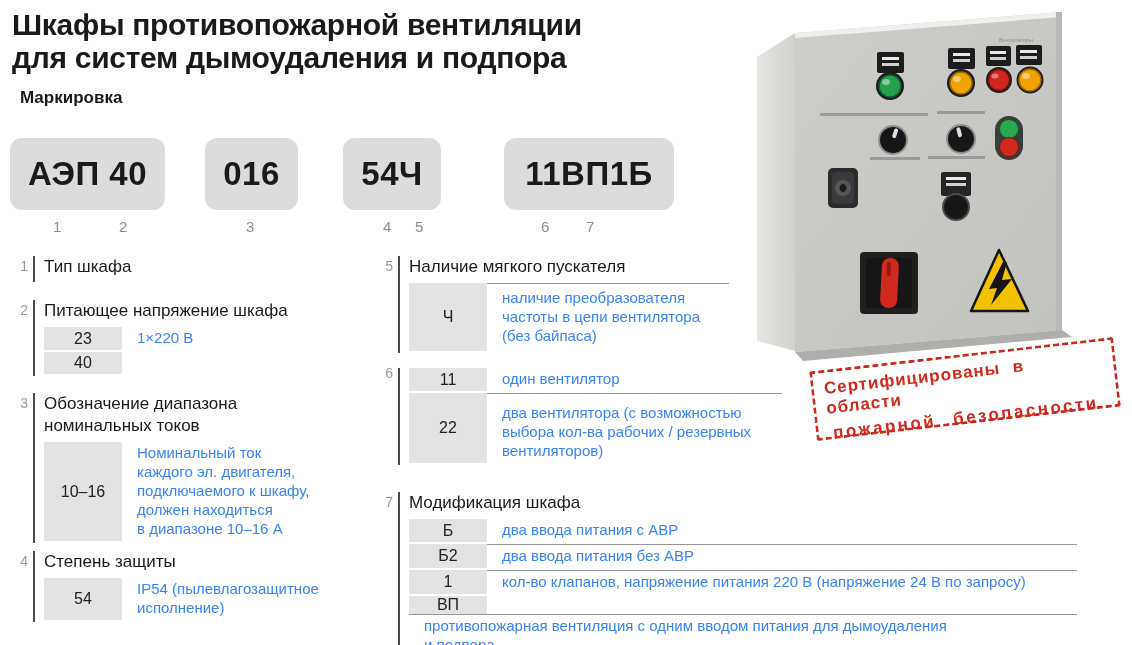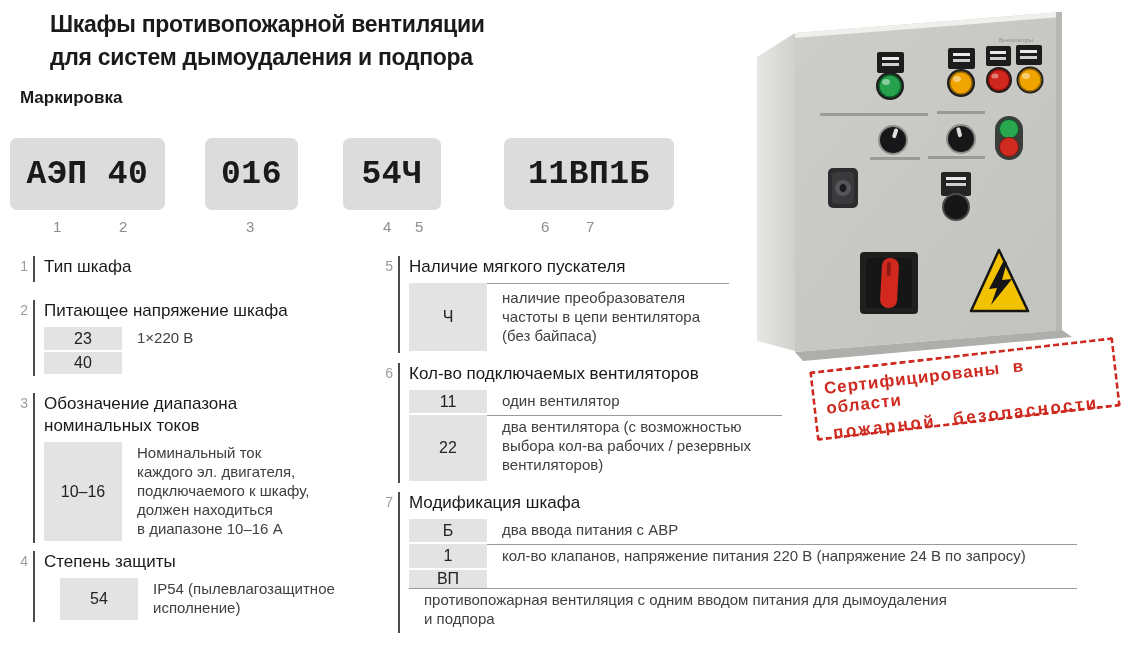--- a/index.html
+++ b/index.html
@@ -6,49 +6,49 @@
   body{
     width:1132px;height:645px;position:relative;overflow:hidden;
     background:#ffffff;color:#1a1a1a;
     font-family:"Liberation Sans", sans-serif;
   }
   .abs{position:absolute;}
 
   
   .page-title{
     left:12px;top:8px;width:620px;
-    font-size:23px;line-height:33px;font-weight:bold;
-    letter-spacing:-0.3px;white-space:pre-line;margin-left:38px;
+    font-size:30px;line-height:33px;font-weight:bold;
+    letter-spacing:-0.3px;white-space:pre-line;
   }
   .page-subtitle{left:20px;top:88px;font-size:17px;font-weight:bold;}
 
   
   .mbox{
-    top:138px;height:72px;background:#dcdcdc;border-radius:7px;
+    top:138px;height:72px;background:#dcdcdc;border-radius:12px;
     display:flex;align-items:center;justify-content:center;
-    font-size:33px;font-weight:bold;letter-spacing:0.5px;font-family:Liberation Mono, monospace;
+    font-size:33px;font-weight:bold;letter-spacing:0.5px;
   }
   .mdigit{top:218px;font-size:15px;color:#8d8d8d;}
 
   
   .section{position:absolute;}
   .sec-num{position:absolute;left:0;top:2px;width:14px;text-align:right;
            font-size:14px;color:#9b9b9b;}
   .sec-body{margin-left:19px;border-left:2px solid #4c4c4c;
             padding:0 0 2px 9px;min-height:24px;}
   .sec-title{font-size:17px;font-weight:normal;line-height:22px;
              white-space:pre-line;margin:0;}
   .tbl{margin-top:5px;}
   .trow{display:flex;min-height:22px;}
   .trow + .trow{margin-top:2px;}
   .tcode{flex:none;width:78px;background:#e3e3e3;
          display:flex;align-items:center;justify-content:center;
          font-size:16px;color:#222;}
   .tdesc{flex:1;padding:1px 0 3px 15px;font-size:15px;line-height:19px;
-         white-space:pre-line;color:#404040;}
+         white-space:pre-line;color:#3b82f6;}
   .trow + .trow .tdesc{border-top:1px solid #999;}
   .sep-first .trow:first-child .tdesc{border-top:1px solid #999;}
 
   
   .cabinet-wrap{left:748px;top:0;width:384px;height:460px;}
 
   
   .stamp{
     left:812px;top:354px;width:306px;height:70px;
     border:3px dashed #cf2a1f;border-radius:3px;
@@ -116,21 +116,21 @@
 в диапазоне 10–16 А</div>
       </div>
     </div>
   </div>
 </div>
 
 <div class="section" style="left:14px;top:551px;">
   <span class="sec-num">4</span>
   <div class="sec-body">
     <div class="sec-title">Степень защиты</div>
-    <div class="tbl" style="width:295px;margin-left:16px;">
+    <div class="tbl" style="width:295px;">
       <div class="trow">
         <div class="tcode">54</div>
         <div class="tdesc">IP54 (пылевлагозащитное
 исполнение)</div>
       </div>
     </div>
   </div>
 </div>
 
 <div class="section" style="left:379px;top:256px;">
@@ -144,44 +144,47 @@
 частоты в цепи вентилятора
 (без байпаса)</div>
       </div>
     </div>
   </div>
 </div>
 
 <div class="section" style="left:379px;top:363px;">
   <span class="sec-num">6</span>
   <div class="sec-body">
-    <div class="sec-title">Кол-во подключаемых вентиляторов</div>
     <div class="tbl" style="width:373px;">
       <div class="trow">
         <div class="tcode">11</div>
         <div class="tdesc">один вентилятор</div>
       </div>
       <div class="trow" style="min-height:66px;">
         <div class="tcode">22</div>
-        <div class="tdesc" style="padding-top:1px;">два вентилятора (с возможностью
+        <div class="tdesc" style="padding-top:9px;">два вентилятора (с возможностью
 выбора кол-ва рабочих / резервных
 вентиляторов)</div>
       </div>
     </div>
   </div>
 </div>
 
 <div class="section" style="left:379px;top:492px;">
   <span class="sec-num">7</span>
   <div class="sec-body">
     <div class="sec-title">Модификация шкафа</div>
     <div class="tbl" style="width:668px;">
       <div class="trow">
         <div class="tcode">Б</div>
         <div class="tdesc">два ввода питания с АВР</div>
+      </div>
+      <div class="trow">
+        <div class="tcode">Б2</div>
+        <div class="tdesc">два ввода питания без АВР</div>
       </div>
       <div class="trow">
         <div class="tcode">1</div>
         <div class="tdesc">кол-во клапанов, напряжение питания 220 В (напряжение 24 В по запросу)</div>
       </div>
       <div class="trow" style="min-height:44px;flex-direction:column;">
         <div class="tcode">ВП</div>
         <div class="tdesc">противопожарная вентиляция с одним вводом питания для дымоудаления
 и подпора</div>
       </div>

